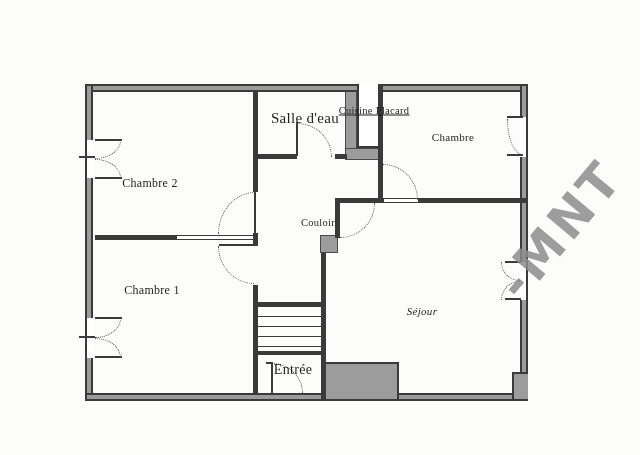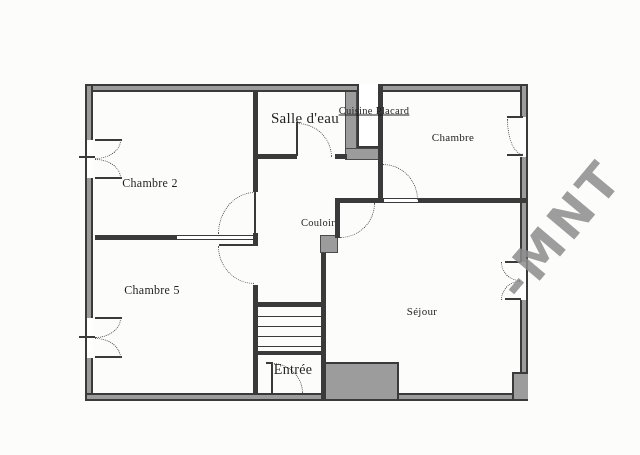--- a/index.html
+++ b/index.html
@@ -107,23 +107,23 @@
 
   <div class="arc" style="left:95px;top:140px;width:26px;height:19px;border-right:1.6px dotted #4b4b4b;border-bottom:1.6px dotted #4b4b4b;border-bottom-right-radius:100% 100%;"></div>
   <div class="arc" style="left:95px;top:159px;width:26px;height:19px;border-top:1.6px dotted #4b4b4b;border-right:1.6px dotted #4b4b4b;border-top-right-radius:100% 100%;"></div>
   <div class="arc" style="left:95px;top:318px;width:26px;height:20px;border-right:1.6px dotted #4b4b4b;border-bottom:1.6px dotted #4b4b4b;border-bottom-right-radius:100% 100%;"></div>
   <div class="arc" style="left:95px;top:338px;width:26px;height:20px;border-top:1.6px dotted #4b4b4b;border-right:1.6px dotted #4b4b4b;border-top-right-radius:100% 100%;"></div>
   <div class="arc" style="left:501px;top:262px;width:19px;height:19px;border-left:1.6px dotted #4b4b4b;border-bottom:1.6px dotted #4b4b4b;border-bottom-left-radius:100% 100%;"></div>
   <div class="arc" style="left:501px;top:281px;width:19px;height:19px;border-left:1.6px dotted #4b4b4b;border-top:1.6px dotted #4b4b4b;border-top-left-radius:100% 100%;"></div>
   <div class="arc" style="left:507px;top:119px;width:16px;height:36px;border-left:1.6px dotted #4b4b4b;border-bottom:1.6px dotted #4b4b4b;border-bottom-left-radius:100% 100%;"></div>
 
   <div class="lbl big" style="left:150px;top:183px;">Chambre 2</div>
-  <div class="lbl big" style="left:152px;top:290px;">Chambre 5</div>
+  <div class="lbl big" style="left:152px;top:290px;">Chambre 1</div>
   <div class="lbl" style="left:305px;top:118px;font-size:15px;">Salle d'eau</div>
   <div class="lbl" style="left:374px;top:110px;font-size:10.5px;text-decoration:underline;">Cuisine Placard</div>
   <div class="lbl" style="left:453px;top:137px;">Chambre</div>
   <div class="lbl" style="left:318px;top:222px;font-size:10.5px;">Couloir</div>
-  <div class="lbl" style="left:422px;top:311px;">Séjour</div>
+  <div class="lbl" style="left:422px;top:311px;font-style:italic;">Séjour</div>
   <div class="lbl" style="left:293px;top:370px;font-size:14px;">Entrée</div>
 
   <div id="watermark">-MNT</div>
 
 </div>
 
 </body></html>

